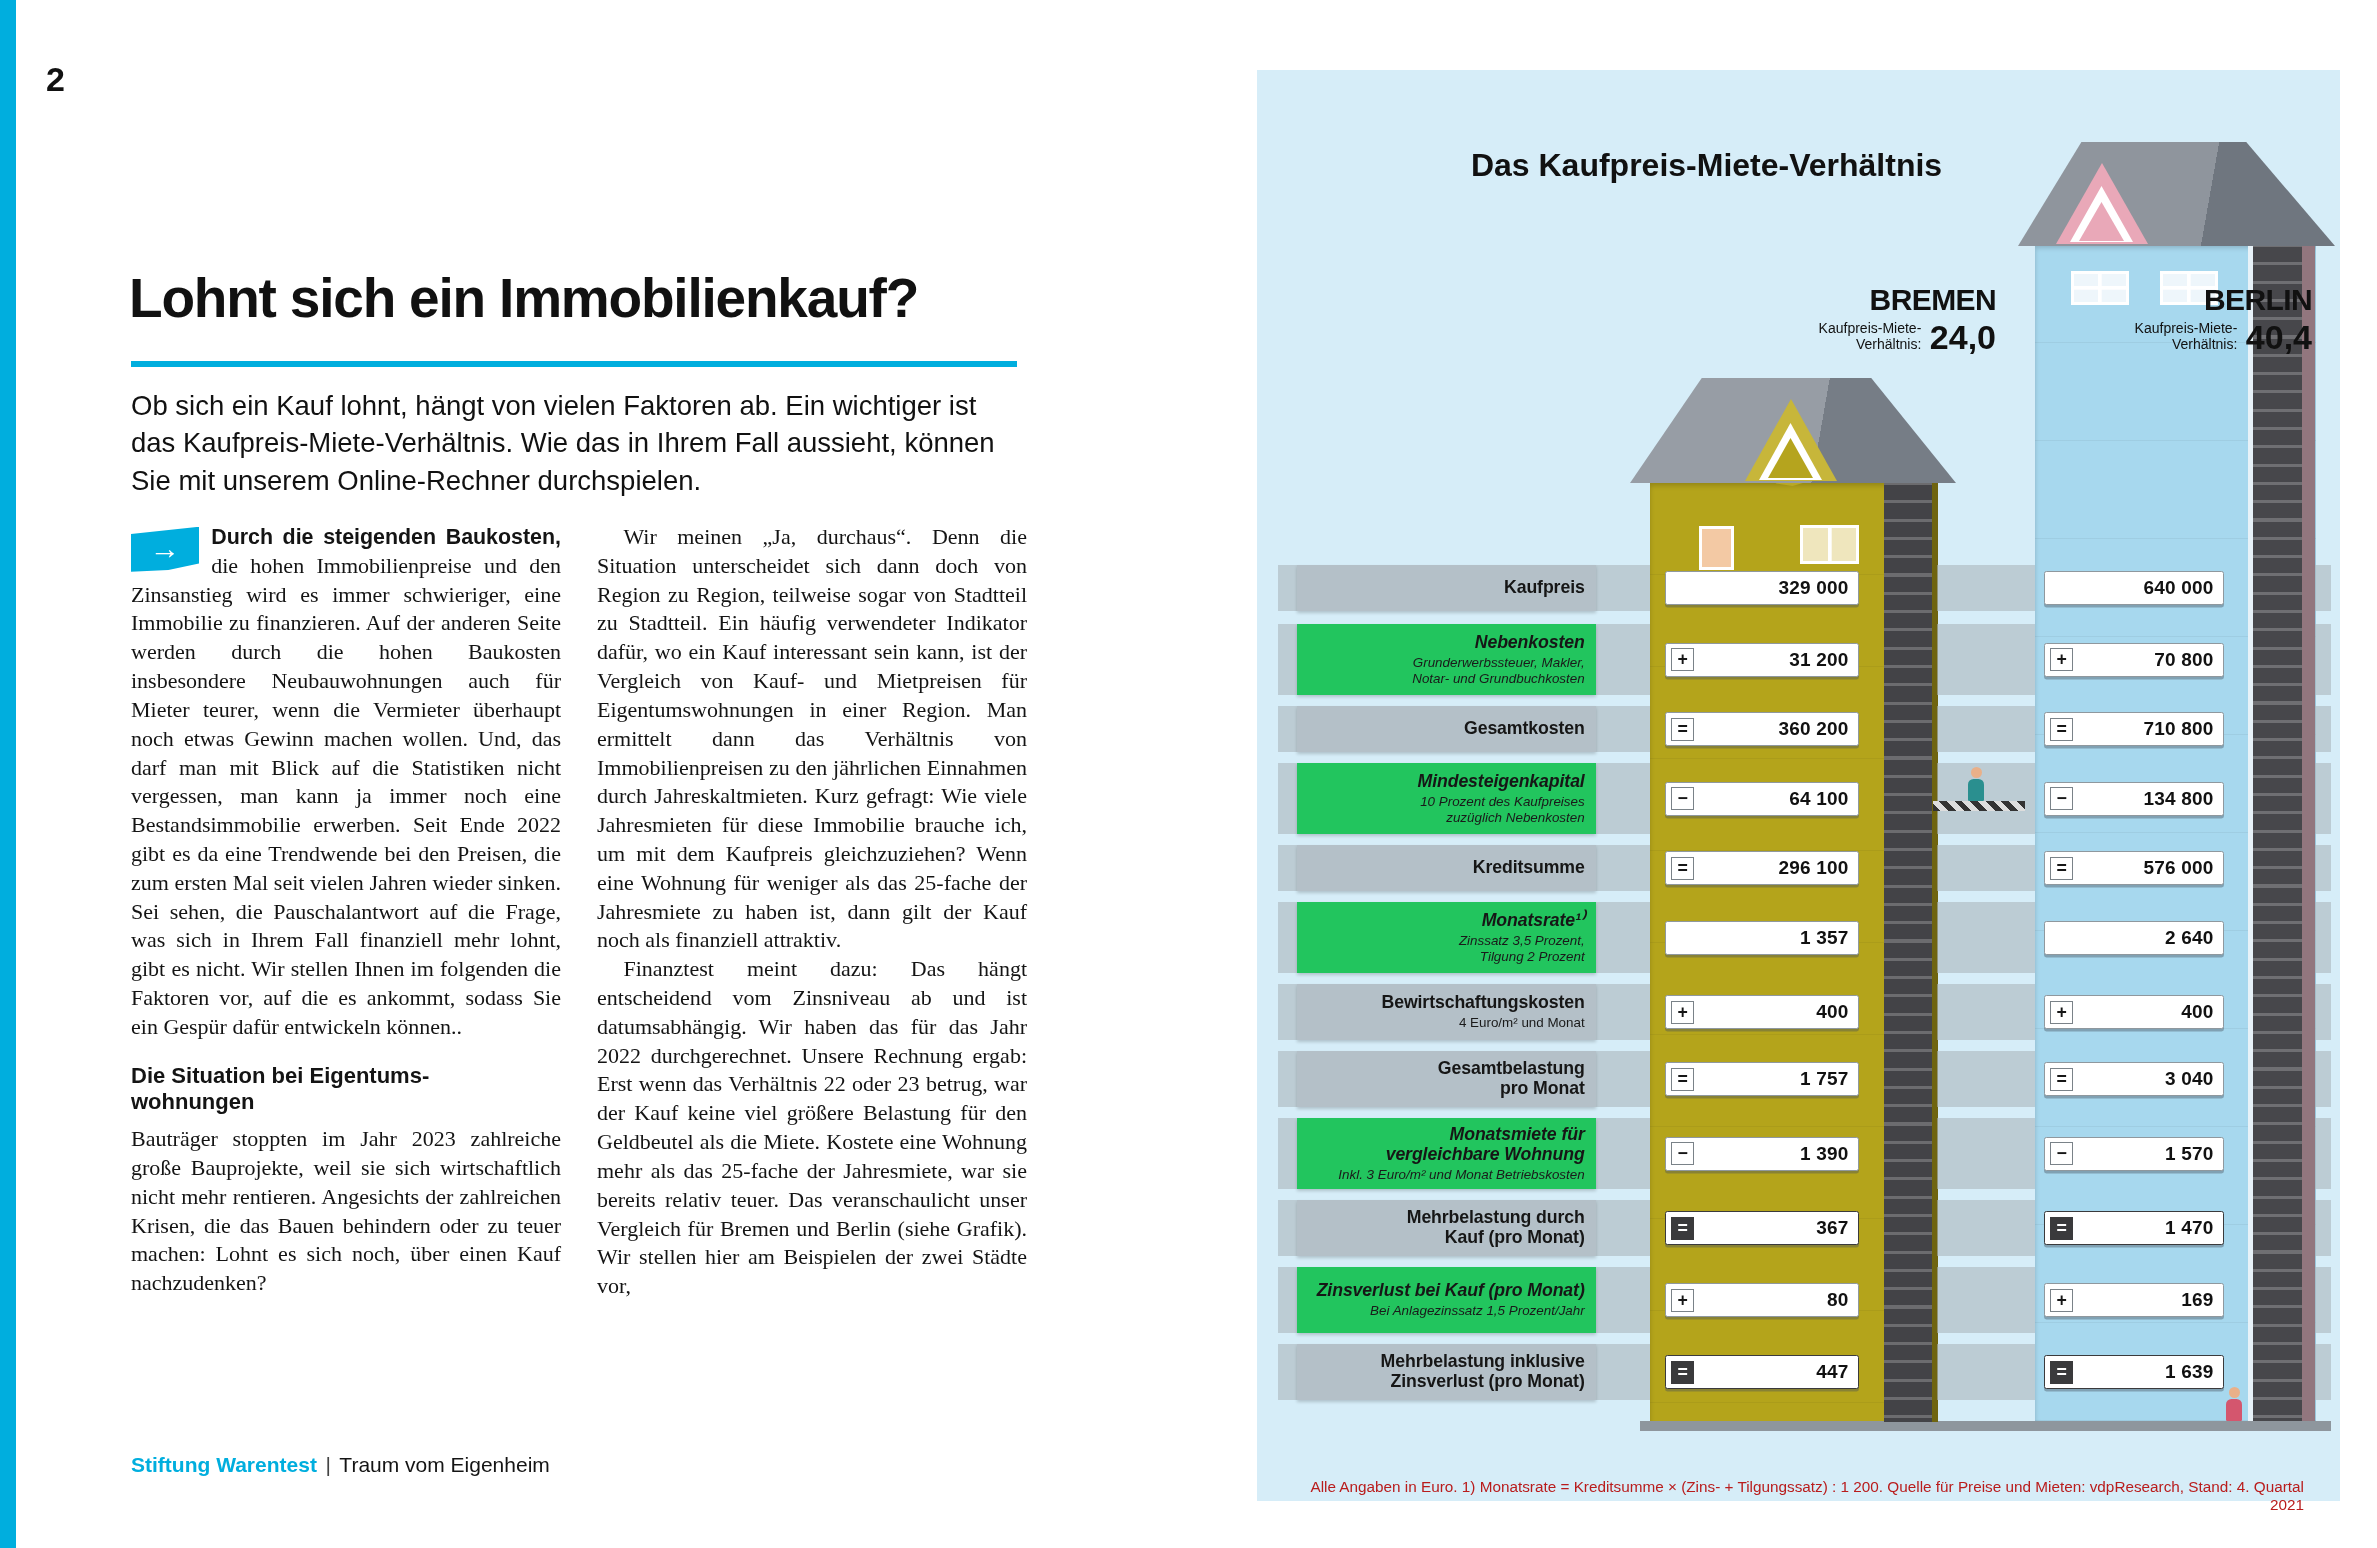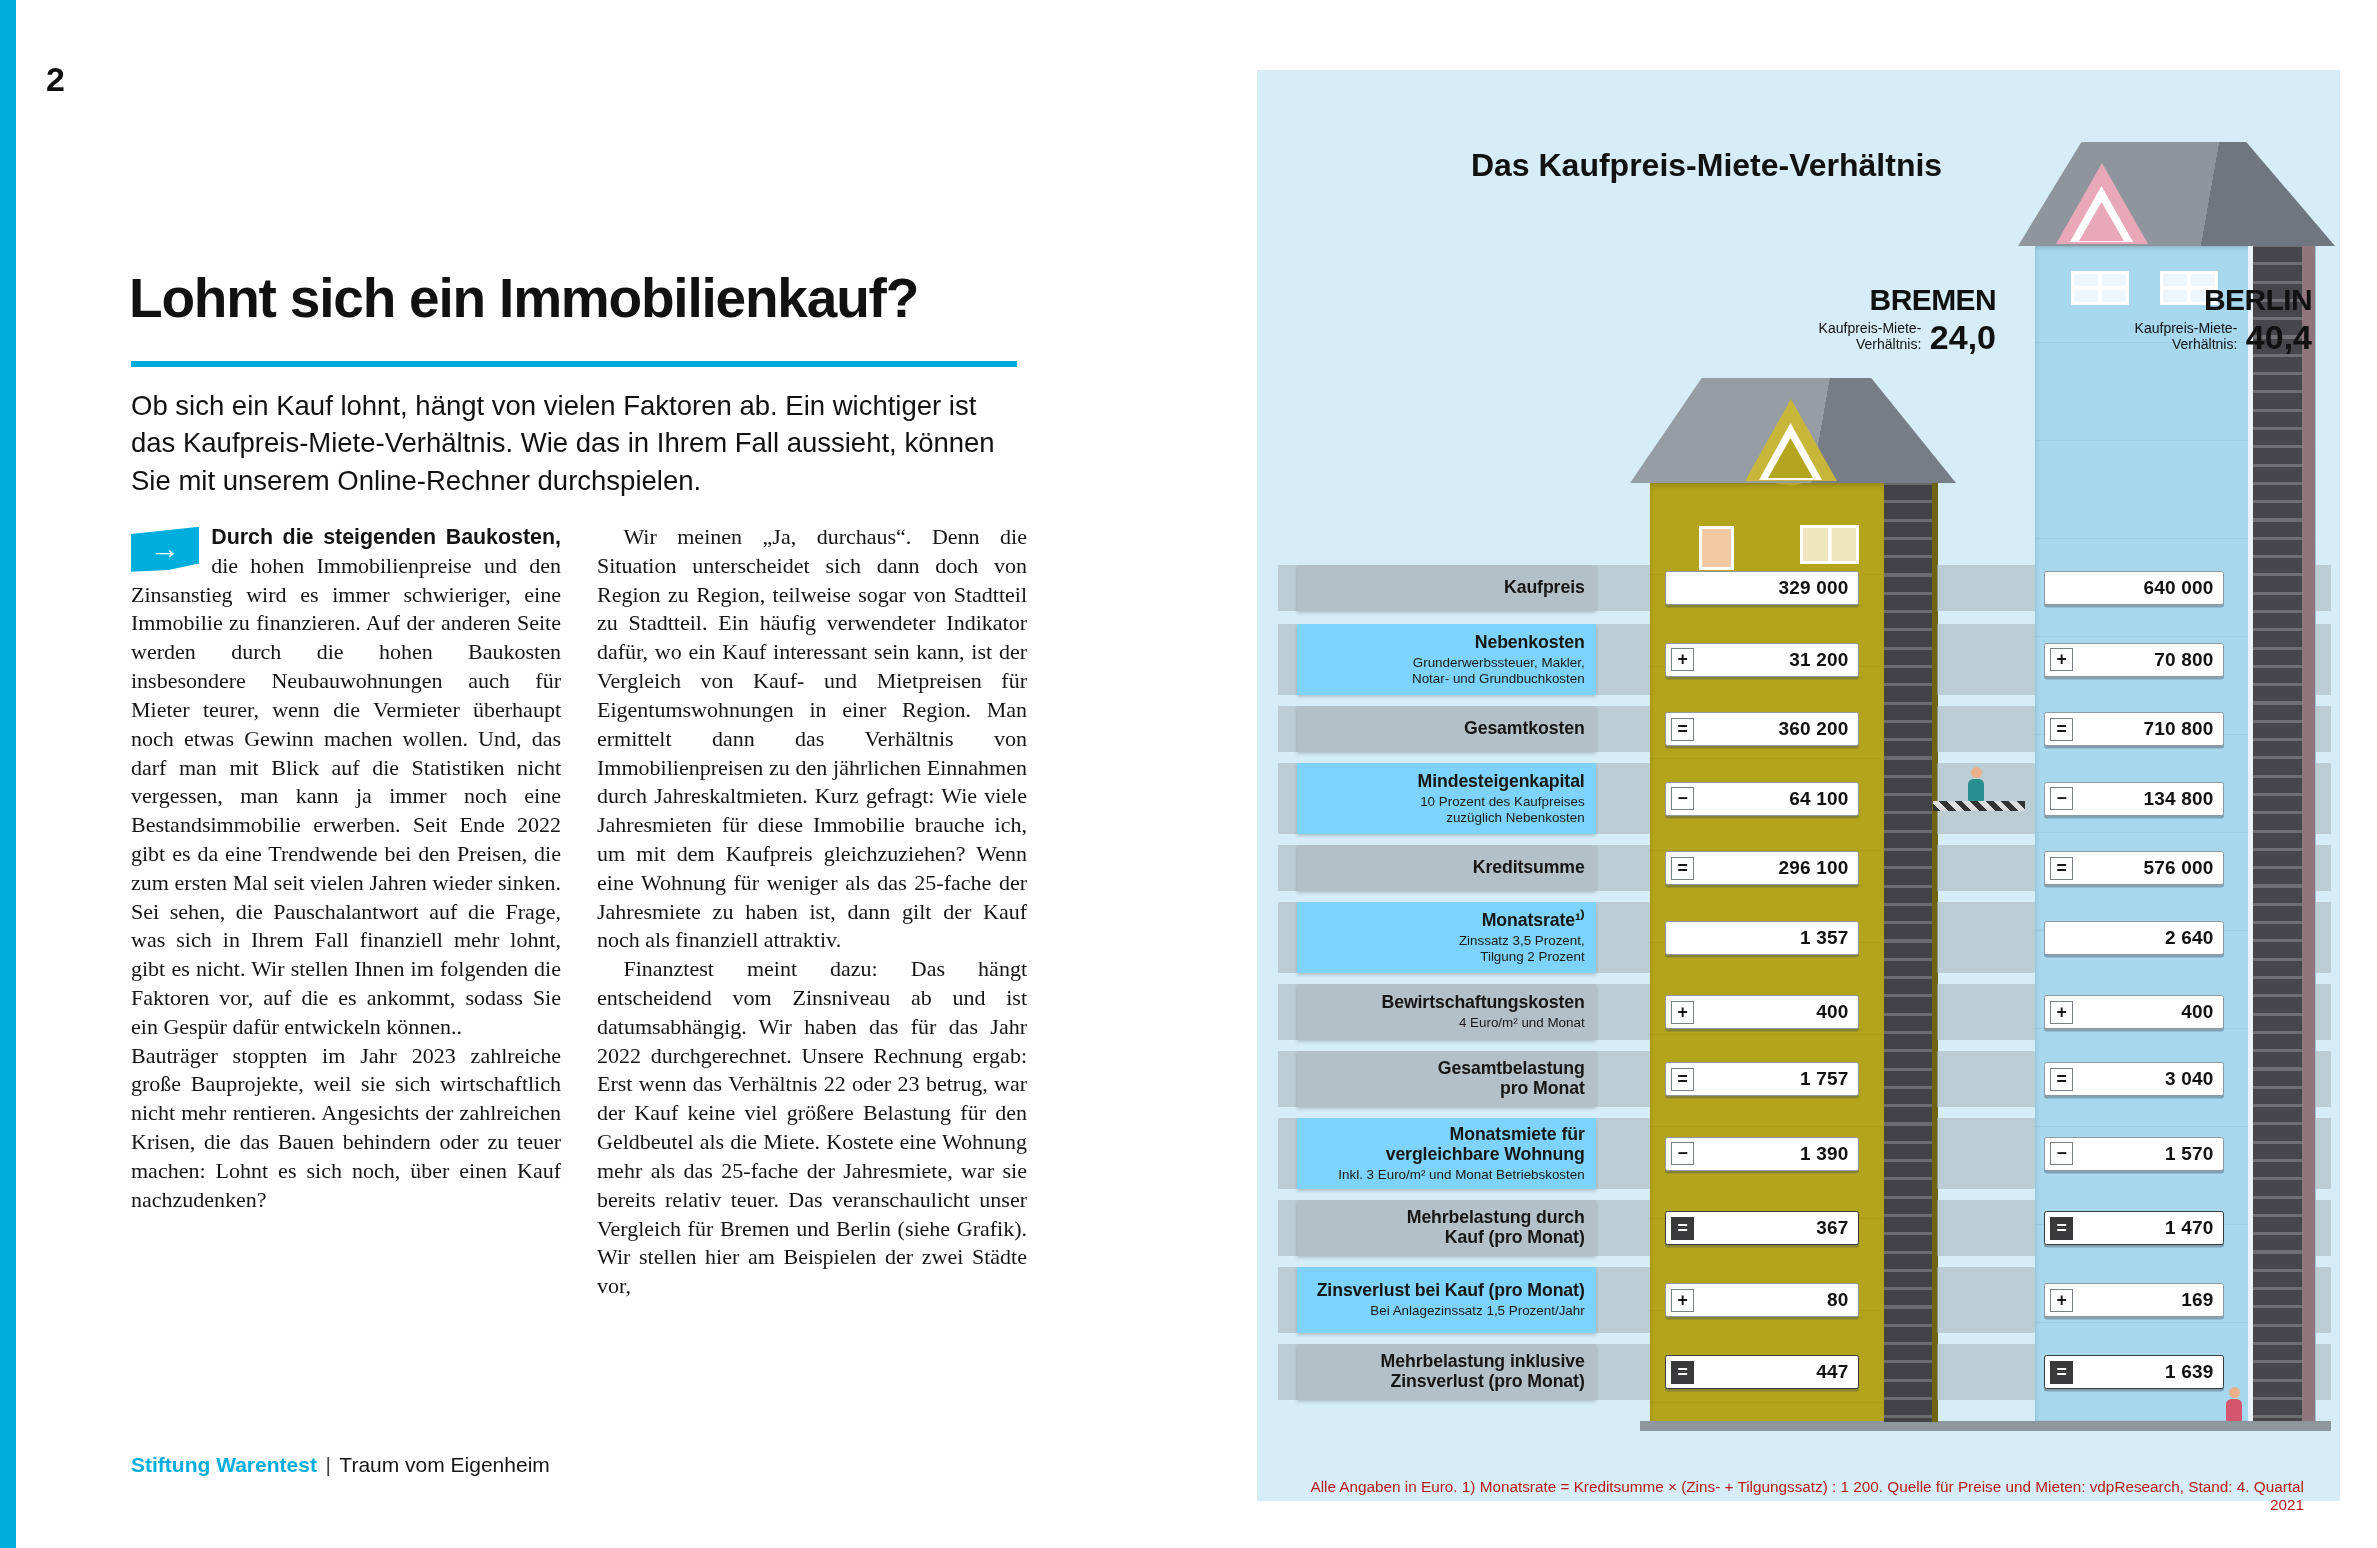--- a/index.html
+++ b/index.html
@@ -93,21 +93,21 @@
   .r5{top:775px;height:46px;} .r6{top:832px;height:71px;}
   .r7{top:914px;height:56px;} .r8{top:981px;height:56px;}
   .r9{top:1048px;height:71px;}.r10{top:1130px;height:56px;}
   .r11{top:1197px;height:66px;}.r12{top:1274px;height:56px;}
 
   .band{position:absolute;top:0;bottom:0;background:rgba(170,181,189,0.6);}
   .seg-l{left:0;width:372px;} .seg-m{left:659px;width:98px;} .seg-r{left:1037px;width:15.3px;}
   .labelbox{position:absolute;left:18.3px;top:0;bottom:0;width:277px;padding:0 11px;box-sizing:content-box;
             display:flex;flex-direction:column;justify-content:center;text-align:right;
             background:#b4c0c8;box-shadow:0 2.4px 3.1px rgba(0,0,0,0.18);}
-  .g-row.light .labelbox{background:#7dd3fc;}
+  .g-row.light .labelbox{background:#22c55e;font-style:italic;}
   .lbl{font-weight:bold;font-size:17.7px;line-height:1.12;letter-spacing:-0.1px;color:#161616;white-space:pre-line;}
   .subl{font-size:13.4px;line-height:1.15;color:#1a1a1a;white-space:pre-line;margin-top:2.4px;}
   .subl:empty{display:none;}
   .pill{position:absolute;top:50%;transform:translateY(-50%);height:34px;background:#fff;
         border:1.2px solid #8f989e;border-radius:2.4px;display:flex;align-items:center;
         box-shadow:0 2.4px 0 rgba(70,80,90,0.4);box-sizing:border-box;}
   .pill.bremen{left:387px;width:194px;}
   .pill.berlin{left:766px;width:180px;}
   .op{width:23px;height:23px;margin-left:4.9px;border:1.2px solid #7a8288;background:#fff;
       display:flex;align-items:center;justify-content:center;font-weight:bold;font-size:17.7px;
@@ -132,20 +132,22 @@
   <div class="headline-rule"></div>
   <div class="lead">Ob sich ein Kauf lohnt, hängt von vielen Faktoren ab. Ein wichtiger ist das Kaufpreis-Miete-Verhältnis. Wie das in Ihrem Fall aussieht, können Sie mit unserem Online-Rechner durchspielen.</div>
 
   <div class="colA">
     <p class="body-text">
       <span class="flag">
           <span>→</span>
         </span><span class="intro-bold">Durch die steigenden Baukosten,</span>
       <span>die hohen Immobilienpreise und den Zinsanstieg wird es immer schwieriger, eine Immobilie zu finanzieren. Auf der anderen Seite werden durch die hohen Baukosten insbesondere Neubauwohnungen auch für Mieter teurer, wenn die Vermieter überhaupt noch etwas Gewinn machen wollen. Und, das darf man mit Blick auf die Statistiken nicht vergessen, man kann ja immer noch eine Bestandsimmobilie erwerben. Seit Ende 2022 gibt es da eine Trendwende bei den Preisen, die zum ersten Mal seit vielen Jahren wieder sinken. Sei sehen, die Pauschalantwort auf die Frage, was sich in Ihrem Fall finanziell mehr lohnt, gibt es nicht. Wir stellen Ihnen im folgenden die Faktoren vor, auf die es ankommt, sodass Sie ein Gespür dafür entwickeln können..</span>
     </p>
+    <div class="subhead">Die Situation bei Eigentums-
+wohnungen</div>
     <p class="body-text">Bauträger stoppten im Jahr 2023 zahlreiche große Bauprojekte, weil sie sich wirtschaftlich nicht mehr rentieren. Angesichts der zahlreichen Krisen, die das Bauen behindern oder zu teuer machen: Lohnt es sich noch, über einen Kauf nachzudenken?</p>
   </div>
 
   <div class="colB">
     <p class="body-text indent">Wir meinen „Ja, durchaus“. Denn die Situation unterscheidet sich dann doch von Region zu Region, teilweise sogar von Stadtteil zu Stadtteil. Ein häufig verwendeter Indikator dafür, wo ein Kauf interessant sein kann, ist der Vergleich von Kauf- und Mietpreisen für Eigentumswohnungen in einer Region. Man ermittelt dann das Verhältnis von Immobilienpreisen zu den jährlichen Einnahmen durch Jahreskaltmieten. Kurz gefragt: Wie viele Jahresmieten für diese Immobilie brauche ich, um mit dem Kaufpreis gleichzuziehen? Wenn eine Wohnung für weniger als das 25-fache der Jahresmiete zu haben ist, dann gilt der Kauf noch als finanziell attraktiv.</p>
     <p class="body-text indent">Finanztest meint dazu: Das hängt entscheidend vom Zinsniveau ab und ist datumsabhängig. Wir haben das für das Jahr 2022 durchgerechnet. Unsere Rechnung ergab: Erst wenn das Verhältnis 22 oder 23 betrug, war der Kauf keine viel größere Belastung für den Geldbeutel als die Miete. Kostete eine Wohnung mehr als das 25-fache der Jahresmiete, war sie bereits relativ teuer. Das veranschaulicht unser Vergleich für Bremen und Berlin (siehe Grafik). Wir stellen hier am Beispielen der zwei Städte vor,</p>
   </div>
 
   <div class="footer">
     <span class="brand">Stiftung Warentest</span><span class="sep">|</span><span>Traum vom Eigenheim</span>

